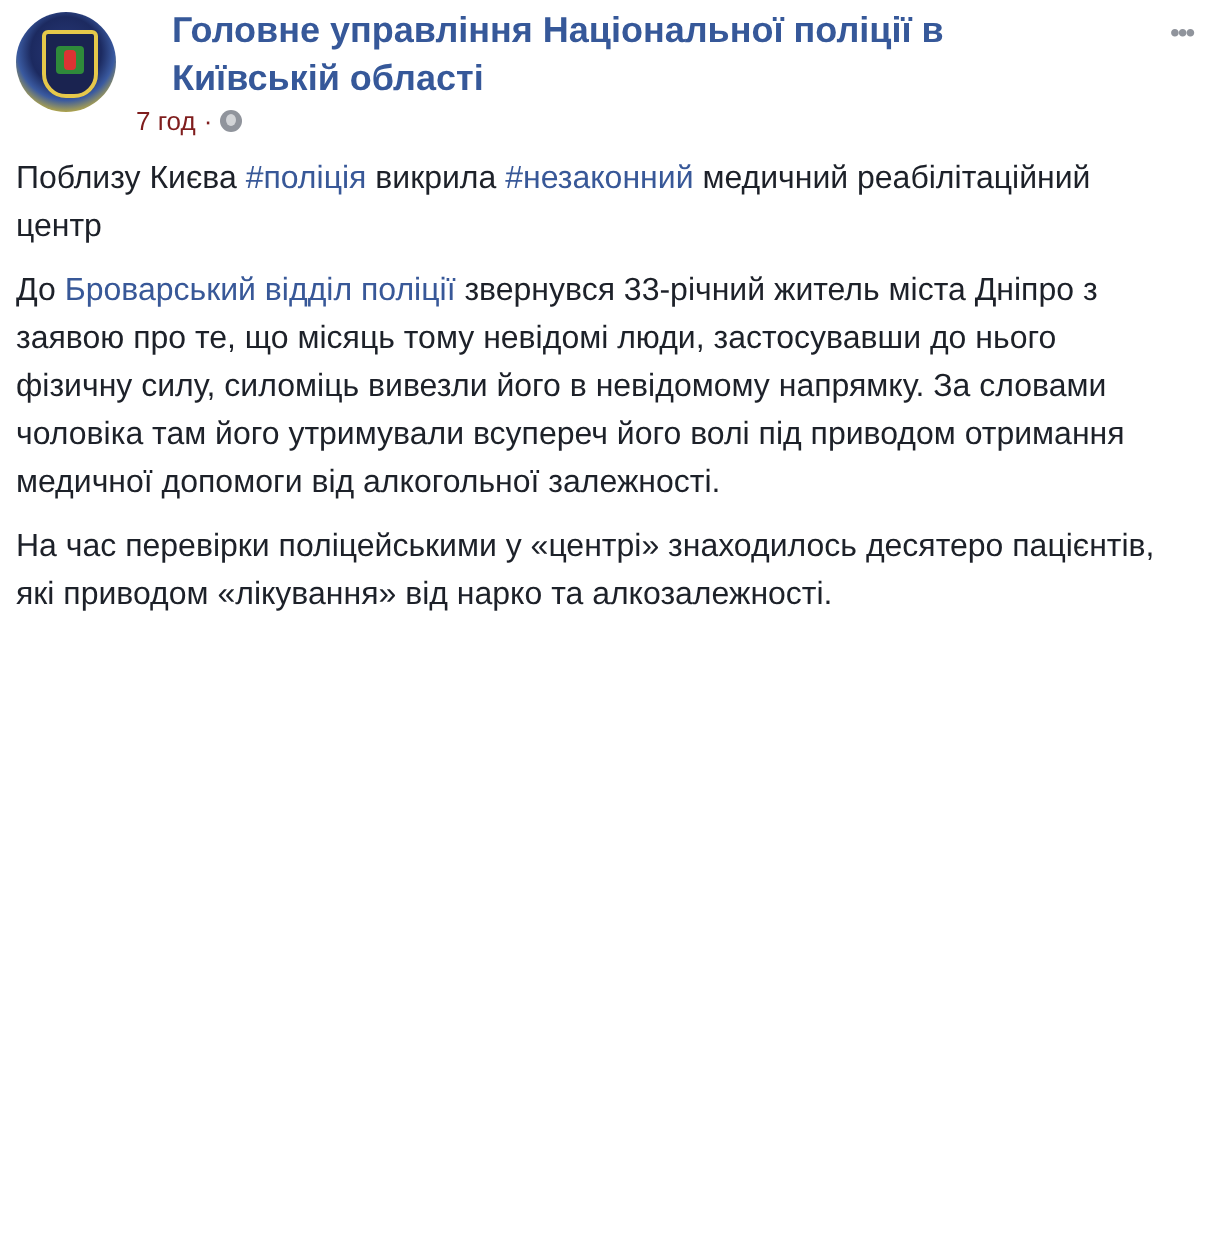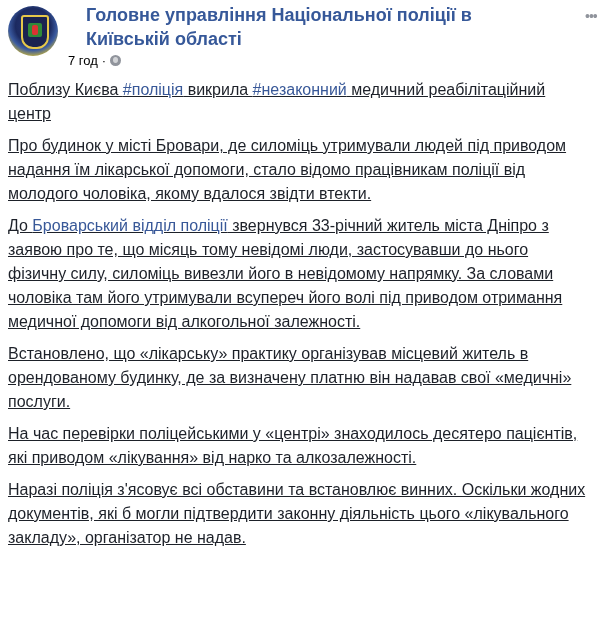--- a/index.html
+++ b/index.html
@@ -4,26 +4,26 @@
 <style>
   html, body { margin:0; padding:0; background:#ffffff; }
   body { width:608px; height:629px; overflow:hidden; position:relative; font-family:"Liberation Sans", sans-serif; color:#1d2129; }
   .header { position:absolute; left:0; top:0; width:608px; height:75px; }
   .avatar { position:absolute; left:8px; top:6px; width:50px; height:50px; border-radius:50%;
     background: radial-gradient(circle at 50% 40%, #2a3a7a 0%, #1c2a60 45%, #3a5aa0 62%, #c8b43a 80%, #e8d040 100%); overflow:hidden; }
   .shield { position:absolute; left:13px; top:9px; width:24px; height:30px; background:#1a2350; border:2px solid #e6c84a; border-radius:3px 3px 12px 12px; }
   .shield-inner { position:absolute; left:5px; top:6px; width:14px; height:14px; background:#2f8a3a; border-radius:2px; }
   .shield-figure { position:absolute; left:9px; top:8px; width:6px; height:10px; background:#d33; border-radius:2px; }
   .page-name { position:absolute; left:68px; top:3px; width:470px; font-size:18px; font-weight:bold; line-height:24px; color:#365899;margin-left:18px; }
-  .meta { position:absolute; left:68px; top:53px; font-size:13px; color:#000000; display:flex; align-items:center; }
+  .meta { position:absolute; left:68px; top:53px; font-size:13px; color:#7f1d1d; display:flex; align-items:center; }
   .globe { display:inline-block; width:11px; height:11px; border-radius:50%; background:#90949c; margin-left:4px; position:relative; }
   .globe::after { content:""; position:absolute; left:3px; top:2px; width:5px; height:6px; border-radius:50%; background:#fff; opacity:.6; }
   .more { position:absolute; left:585px; top:8px; font-size:14px; letter-spacing:-1px; color:#90949c; }
   .body { position:absolute; left:8px; top:78px; width:595px; font-size:16px; line-height:24px; }
-  .body p { margin:0 16px 8px 0;text-decoration:underline; }
+  .body p { margin:0 16px 8px 0; }
   .link { color:#385898; }
 </style>
 </head>
 <body>
 
 <div class="header">
   <div class="avatar">
     <div class="shield">
       <div class="shield-inner"></div>
       <div class="shield-figure"></div>
@@ -33,18 +33,15 @@
   <div class="meta">
     <span>7 год</span>
     <span style="margin-left:4px">·</span>
     <span class="globe"></span>
   </div>
   <div class="more">•••</div>
 </div>
 
 <div class="body" id="post-body">
     <p><span>Поблизу Києва </span><a class="link">#поліція</a><span> викрила </span><a class="link">#незаконний</a><span> медичний реабілітаційний центр</span></p>
-    <p><span>Про будинок у місті Бровари, де силоміць утримували людей під приводом надання їм лікарської допомоги, стало відомо працівникам поліції від молодого чоловіка, якому вдалося звідти втекти.</span></p>
     <p><span>До </span><a class="link">Броварський відділ поліції</a><span> звернувся 33-річний житель міста Дніпро з заявою про те, що місяць тому невідомі люди, застосувавши до нього фізичну силу, силоміць вивезли його в невідомому напрямку. За словами чоловіка там його утримували всупереч його волі під приводом отримання медичної допомоги від алкогольної залежності.</span></p>
-    <p><span>Встановлено, що «лікарську» практику організував місцевий житель в орендованому будинку, де за визначену платню він надавав свої «медичні» послуги.</span></p>
     <p><span>На час перевірки поліцейськими у «центрі» знаходилось десятеро пацієнтів, які приводом «лікування» від нарко та алкозалежності.</span></p>
-    <p><span>Наразі поліція з'ясовує всі обставини та встановлює винних. Оскільки жодних документів, які б могли підтвердити законну діяльність цього «лікувального закладу», організатор не надав.</span></p>
   </div>
 
 </body></html>

